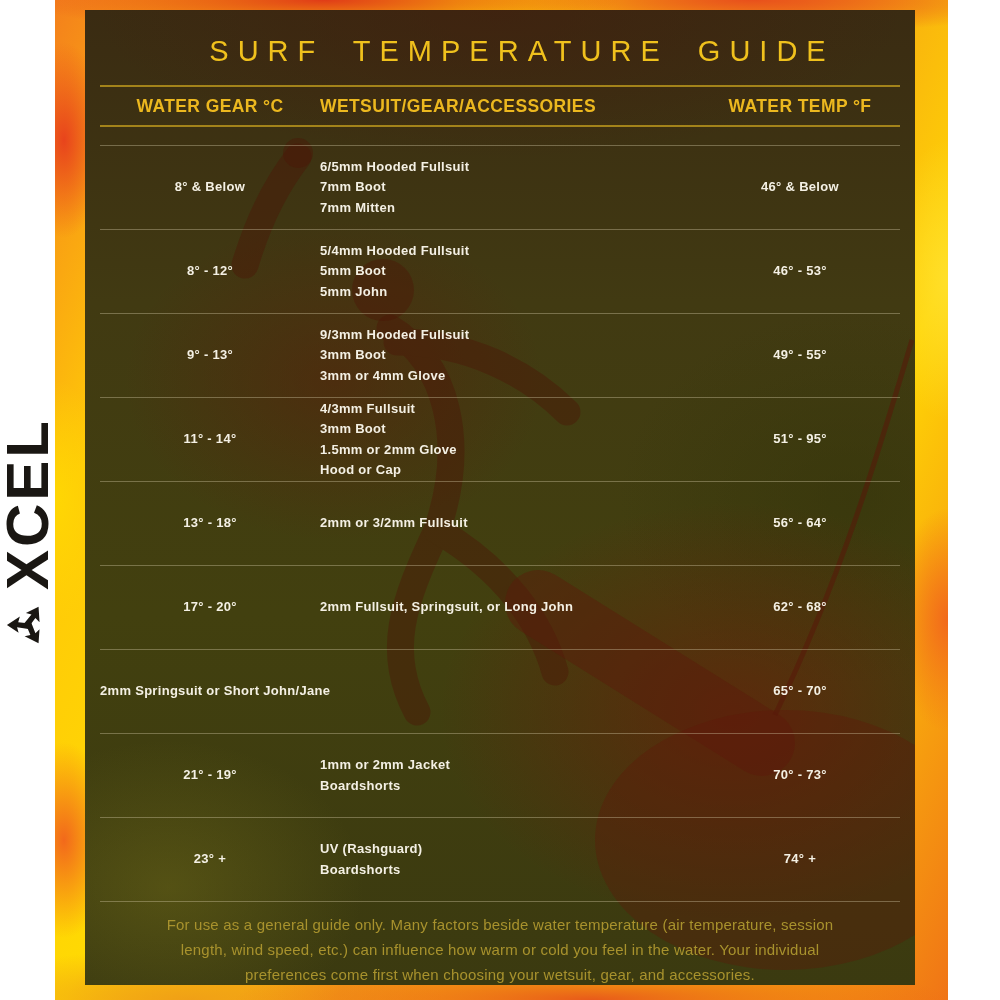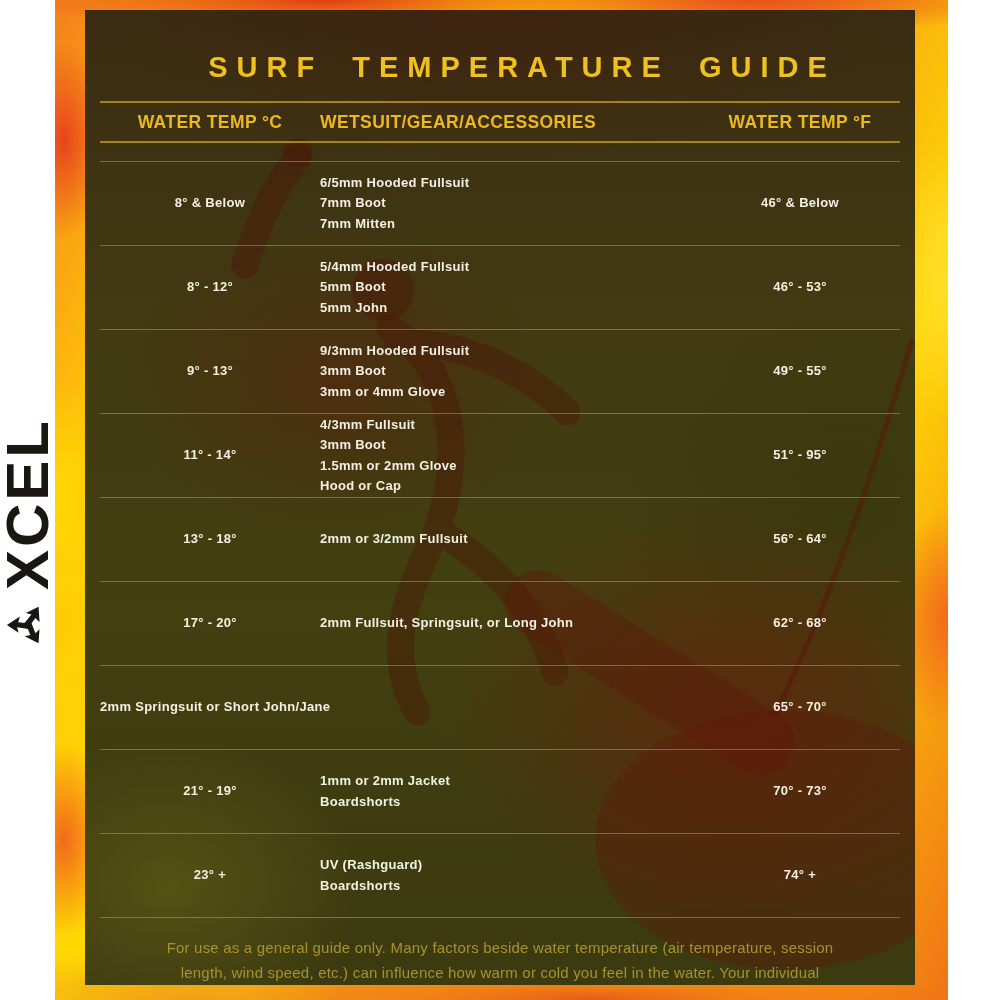--- a/index.html
+++ b/index.html
@@ -31,22 +31,22 @@
       radial-gradient(300px 230px at 30% 38%, rgba(92,26,10,0.42), rgba(92,26,10,0) 70%),
       radial-gradient(520px 190px at 50% 0%, rgba(66,30,14,0.60), rgba(66,30,14,0) 78%),
       radial-gradient(280px 210px at 10% 90%, rgba(128,122,28,0.35), rgba(128,122,28,0) 70%),
       radial-gradient(320px 260px at 92% 50%, rgba(52,52,10,0.55), rgba(52,52,10,0) 72%),
       linear-gradient(180deg,#3a2b12 0%,#413a12 30%,#42400f 62%,#3b3a10 100%);
   }
   .surfer-bg{position:absolute;left:0;top:0;width:830px;height:975px;pointer-events:none;}
   .panel-content{position:relative;z-index:1;width:100%;height:100%;}
 
   .title{
-    padding-top:41px;text-align:center;text-indent:9px;
-    font-size:29px;font-weight:bold;letter-spacing:9px;word-spacing:12px;
+    padding-top:25px;text-align:center;text-indent:9px;
+    font-size:29px;font-weight:normal;letter-spacing:9px;word-spacing:12px;
     color:#f0c11d;
     margin-left:35px;
   }
   .rule-gold{border-top:2px solid #a3831a;margin:0 15px;height:0;}
   .rule-gold.first{margin-top:17px;}
   .header-row{
     display:flex;align-items:center;height:38px;margin:0 15px;
     color:#ecb81f;font-weight:bold;font-size:17.5px;letter-spacing:0.4px;
   }
   .col-c{width:220px;text-align:center;}
@@ -58,21 +58,21 @@
     display:flex;align-items:center;min-height:83px;
     border-top:1.5px solid rgba(214,203,168,0.38);
   }
   .cell{
     color:#f4f0e4;font-weight:bold;font-size:13px;line-height:20.5px;letter-spacing:0.3px;
   }
   .footer{
     margin:0 15px;border-top:1.5px solid rgba(214,203,168,0.38);
   }
   .footer-text{
-    width:700px;margin:7px auto;padding-top:10px;text-align:center;
+    width:700px;margin:0 auto;padding-top:10px;text-align:center;
     color:#a8922d;font-size:15px;line-height:25px;letter-spacing:0.2px;
   }
   
   .logo-wrap{
     position:absolute;left:-160px;top:505px;width:376px;height:56px;
     transform:rotate(-90deg);
     display:flex;align-items:center;justify-content:center;gap:12px;
   }
   .logo-text{
     font-size:60px;font-weight:bold;color:#1a1713;letter-spacing:3px;line-height:1;
@@ -101,21 +101,21 @@
     <rect x="400" y="630" width="330" height="66" rx="33" transform="rotate(32 565 663)" fill="#5a1a0a" opacity="0.45"></rect>
     <ellipse cx="700" cy="830" rx="190" ry="130" fill="rgba(96,22,10,0.33)"></ellipse>
     <path d="M690 705 C760 560 800 420 827 330" stroke="#58170a" stroke-width="5" fill="none" opacity="0.55"></path>
   </svg>
 
   <div class="panel-content">
     <div class="title">SURF TEMPERATURE GUIDE</div>
     <div class="rule-gold first"></div>
 
     <div class="header-row">
-      <div class="col-c">WATER TEMP °C</div>
+      <div class="col-c">WATER GEAR °C</div>
       <div class="col-gear">WETSUIT/GEAR/ACCESSORIES</div>
       <div class="col-f">WATER TEMP °F</div>
     </div>
     <div class="rule-gold"></div>
 
     <div class="rows">
         <div class="row">
           <div class="cell col-c">8° &amp; Below</div>
           <div class="cell col-gear">
             <div>6/5mm Hooded Fullsuit</div>

